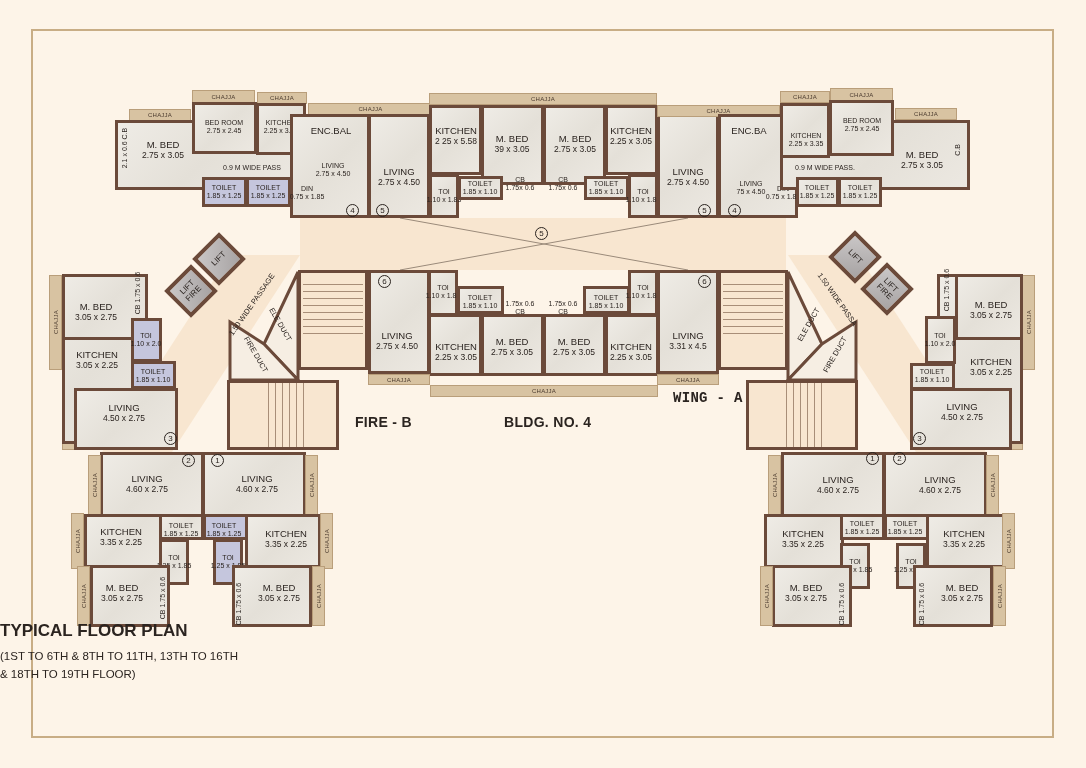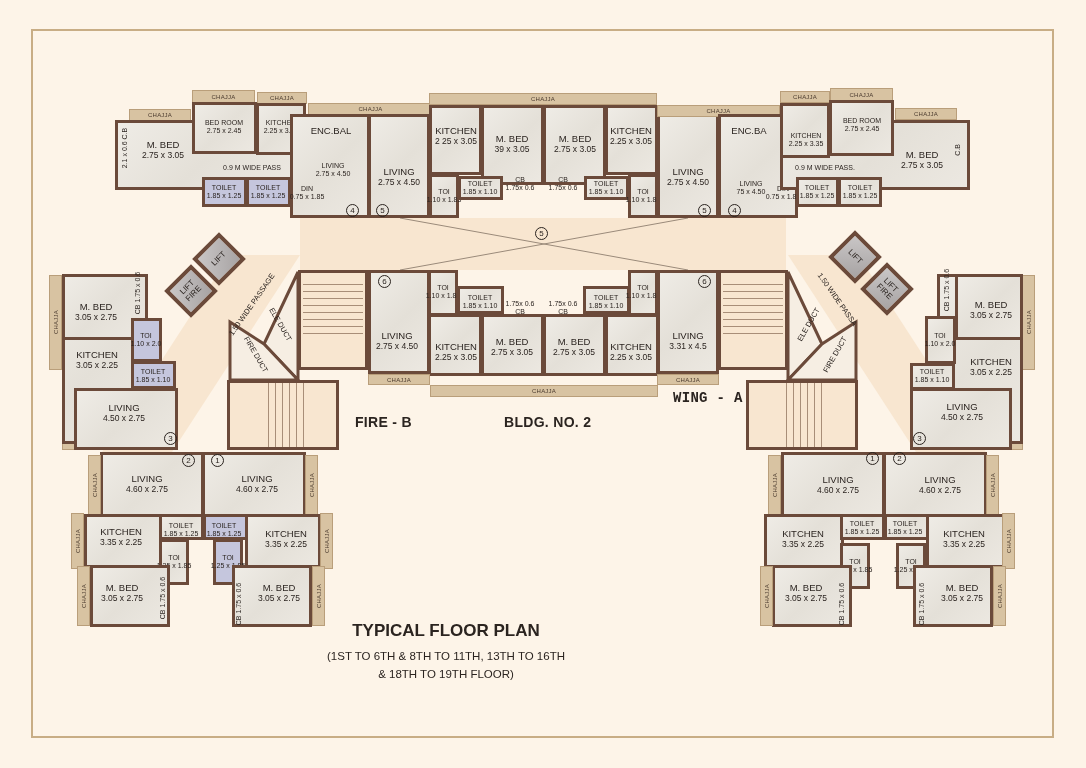--- a/index.html
+++ b/index.html
@@ -18,21 +18,21 @@
   .lbl .n { display: block; font-size: 9.5px; }
   .lbl .d { display: block; font-size: 8.5px; }
   .lbl.sm .n, .lbl.sm .d { font-size: 7px; }
   .num { position: absolute; width: 13px; height: 13px; border: 1px solid #2b2420; border-radius: 50%; font-size: 8px; display: flex; align-items: center; justify-content: center; color: #2b2420; background: transparent; }
   .passage { position: absolute; background: #f8e6d0; }
   .lift { position: absolute; width: 38px; height: 38px; border: 4px solid #6b4a3a; background: linear-gradient(135deg,#c9c6c6,#a7a3a3); display: flex; align-items: center; justify-content: center; text-align: center; font-size: 8px; color: #2b2420; line-height: 1.1; }
   .stair { position: absolute; background: #f8e6d0; border: 3px solid #6b4a3a; }
   .steps { position: absolute; background: repeating-linear-gradient(90deg,#f8e6d0 0,#f8e6d0 6px,#a88e78 6px,#a88e78 7px); }
   .steps.h { background: repeating-linear-gradient(0deg,#f8e6d0 0,#f8e6d0 6px,#a88e78 6px,#a88e78 7px); }
   .wing { position: absolute; font-weight: bold; font-size: 14px; color: #2b2420; letter-spacing: .3px; }
-  .title { position: absolute; left: 0; width: 892px; text-align: center; color: #2b2420; }
+  .title { position: absolute; left: 0; width: 892px; text-align: left; color: #2b2420; }
   .title.t1 { top: 621px; font-size: 17px; font-weight: bold; padding-left: 0px; }
   .title.t2 { top: 650px; font-size: 11.5px; }
   .title.t3 { top: 668px; font-size: 11.5px; }
   .diag { position: absolute; font-size: 7.5px; color: #2b2420; white-space: nowrap; }
 </style>
 </head>
 <body>
 
 <div class="frame"></div>
 
@@ -99,21 +99,21 @@
   <div class="chajja" style="left:429px;top:93px;width:228px;height:12px;">CHAJJA</div>
   <div class="room tile" style="left:368px;top:114px;width:62px;height:104px;"></div>
   <div class="lbl" style="left:399px;top:177px;">
       <span class="n">LIVING</span>
       <span class="d">2.75 x 4.50</span>
     </div>
   <div class="num" style="left:376px;top:204px;">5</div>
   <div class="room tile" style="left:429px;top:105px;width:53px;height:70px;"></div>
   <div class="lbl" style="left:456px;top:136px;">
       <span class="n">KITCHEN</span>
-      <span class="d">2 25 x 3.05</span>
+      <span class="d">2 25 x 5.58</span>
     </div>
   <div class="room tile" style="left:481px;top:105px;width:63px;height:80px;"></div>
   <div class="lbl" style="left:512px;top:144px;">
       <span class="n">M. BED</span>
       <span class="d">39 x 3.05</span>
     </div>
   <div class="room tile" style="left:429px;top:174px;width:30px;height:44px;"></div>
   <div class="lbl sm" style="left:444px;top:196px;">
       <span class="n">TOI</span>
       <span class="d">1.10 x 1.85</span>
@@ -495,19 +495,19 @@
   <div class="lbl" style="left:962px;top:593px;">
       <span class="n">M. BED</span>
       <span class="d">3.05 x 2.75</span>
     </div>
   <div class="lbl sm" style="left:922px;top:604px;transform:translate(-50%,-50%) rotate(-90deg);">
       <span class="n">CB 1.75 x 0.6</span>
     </div>
   <div class="chajja v" style="left:993px;top:566px;width:13px;height:60px;">CHAJJA</div>
 
   <div class="wing" style="left:355px;top:414px;">FIRE - B</div>
-  <div class="wing" style="left:504px;top:414px;">BLDG. NO. 2</div>
+  <div class="wing" style="left:504px;top:414px;">BLDG. NO. 4</div>
   <div class="wing" style="left:673px;top:390px;font-family:Liberation Mono, monospace;">WING - A</div>
 </div>
 
 <div class="title t1">TYPICAL FLOOR PLAN</div>
 <div class="title t2">(1ST TO 6TH &amp; 8TH TO 11TH, 13TH TO 16TH</div>
 <div class="title t3">&amp; 18TH TO 19TH FLOOR)</div>
 
 </body></html>

